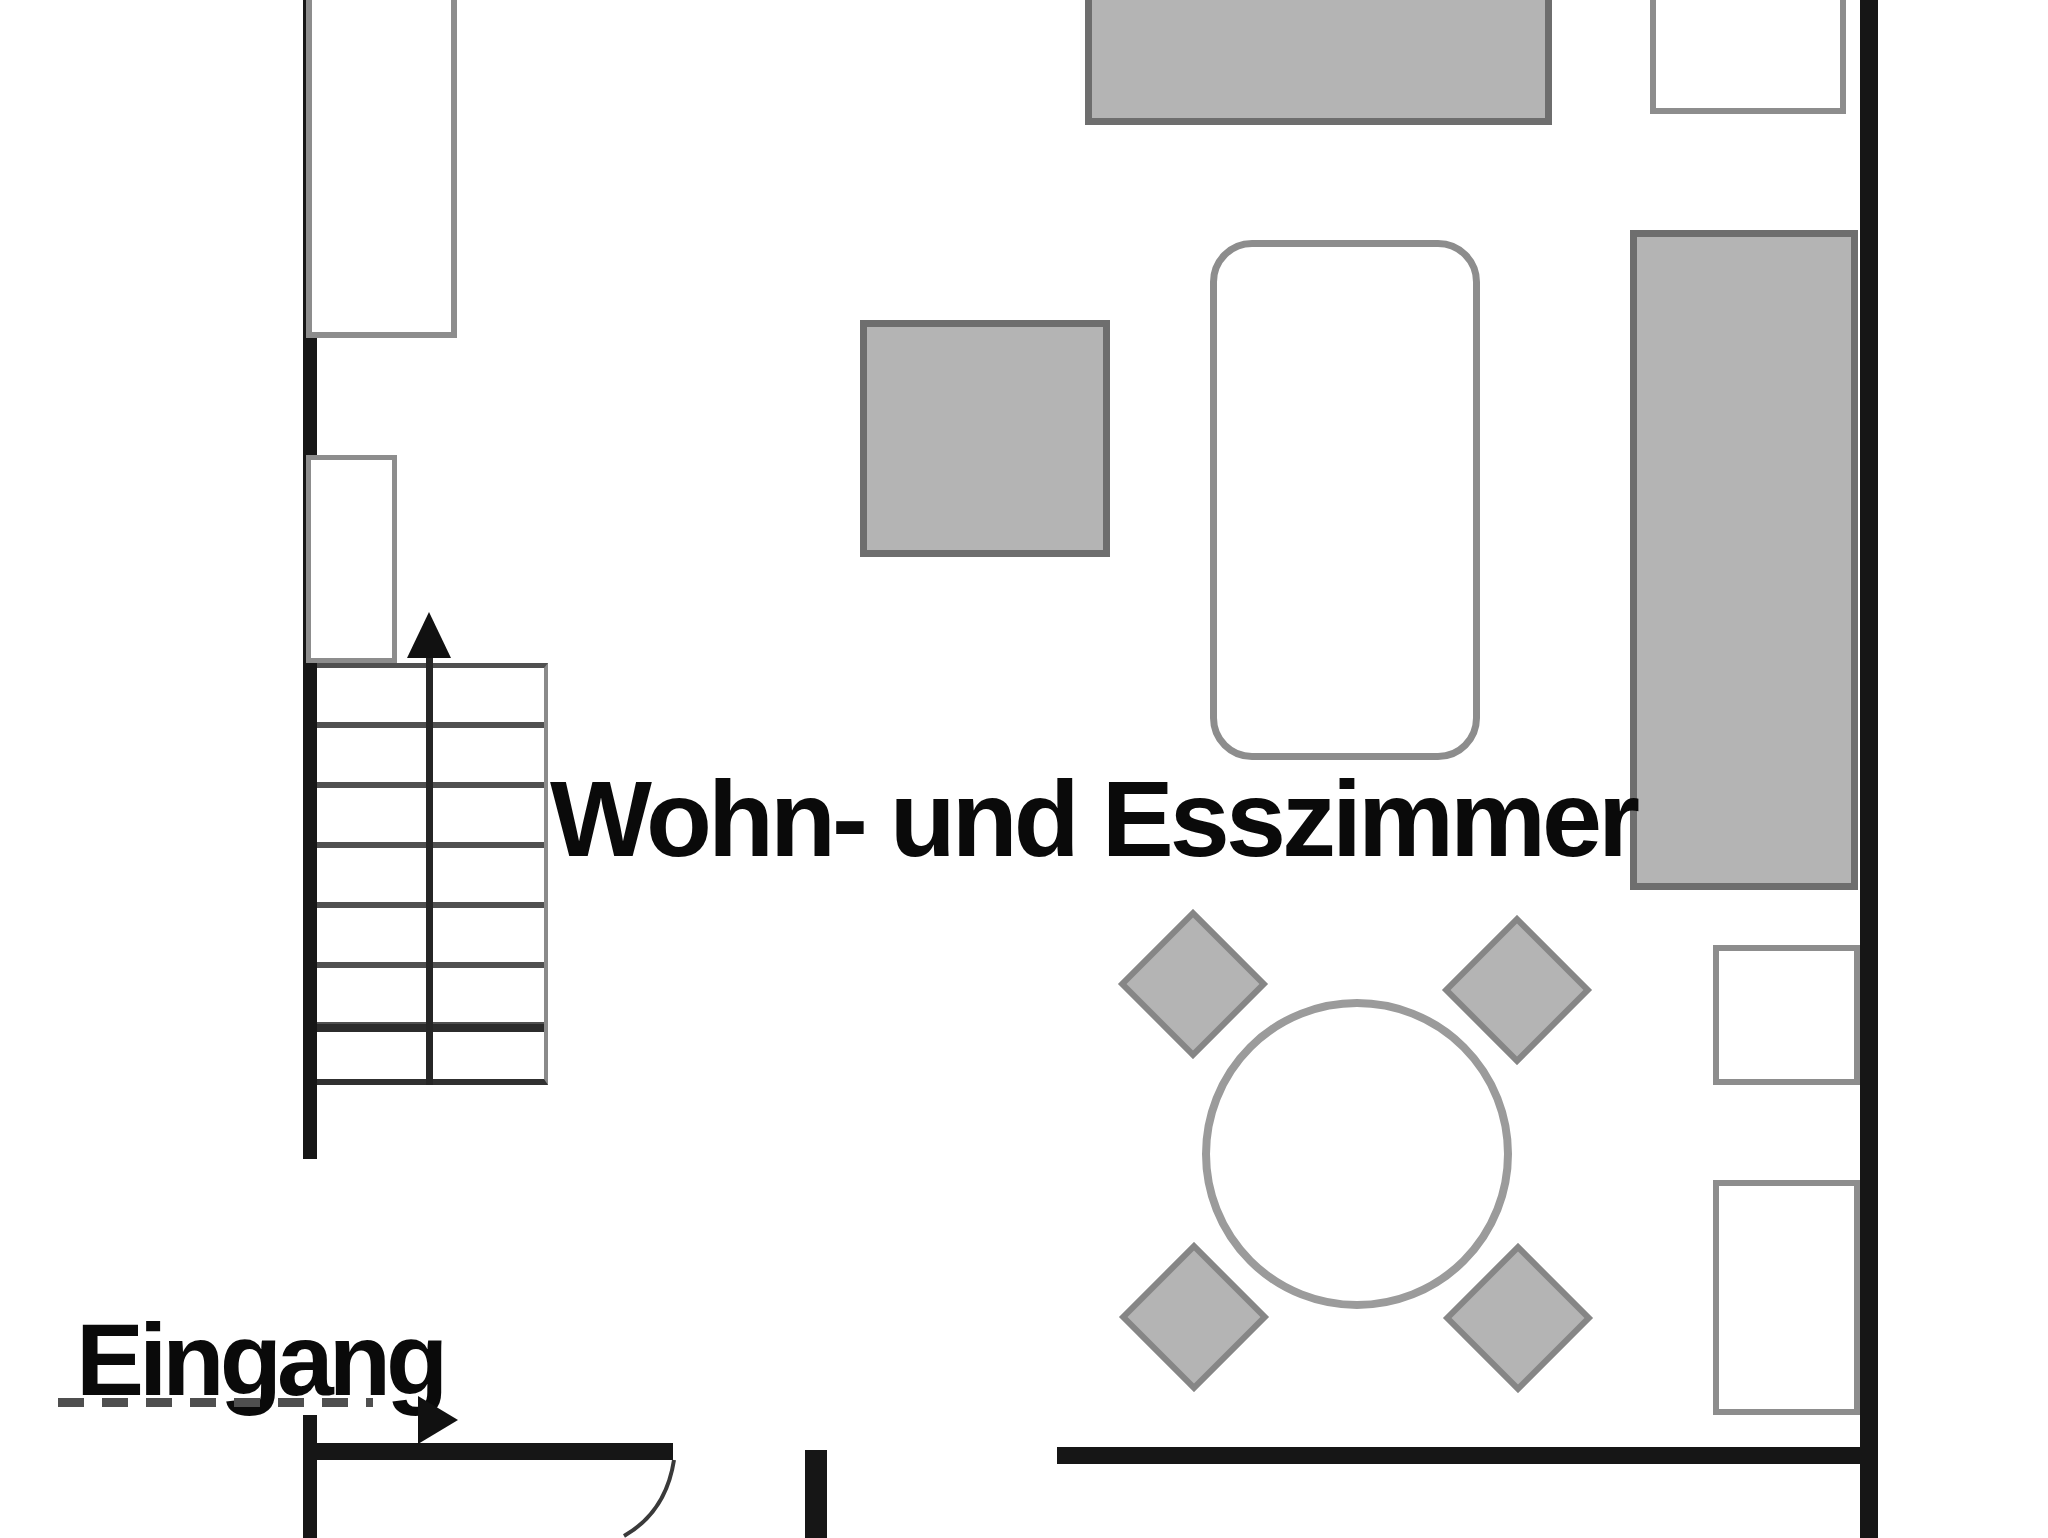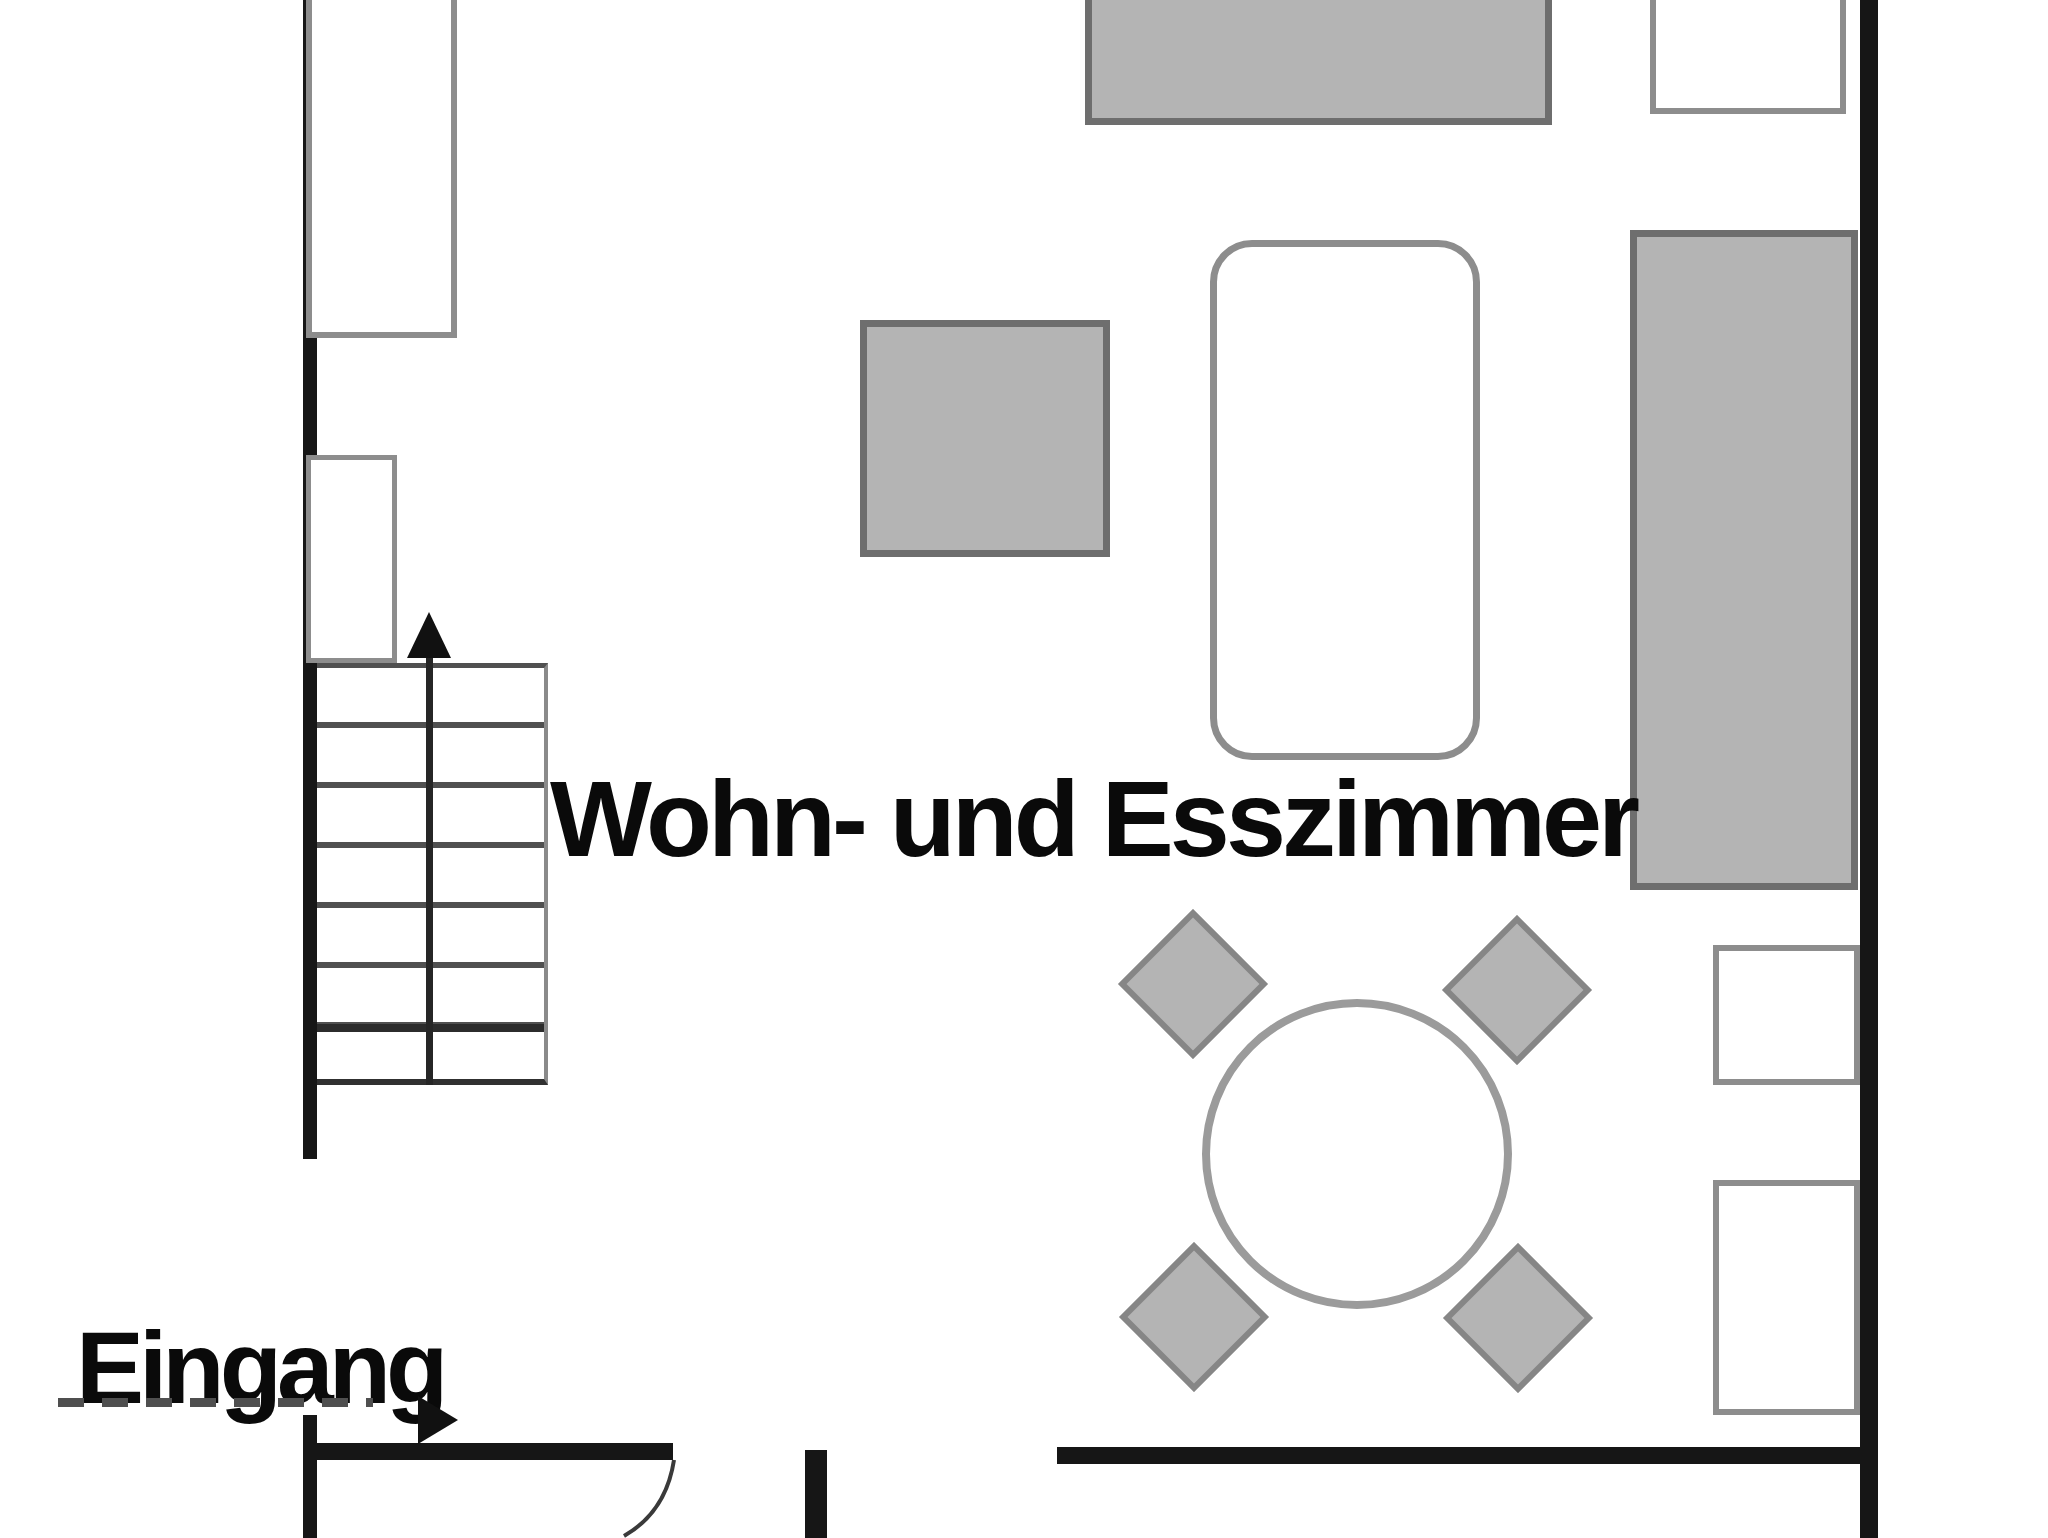--- a/index.html
+++ b/index.html
@@ -13,21 +13,21 @@
   }
   *{box-sizing:border-box;margin:0;padding:0;}
   html,body{width:2048px;height:1538px;background:var(--bg);overflow:hidden;}
   body{font-family:"Liberation Sans", sans-serif;position:relative;}
   .canvas{position:absolute;left:0;top:0;width:1628px;height:1538px;background:var(--bg);}
   .wall{position:absolute;background:var(--wall);}
   .furn{position:absolute;background:var(--furn-fill);border:7px solid var(--furn-border);}
   .outline{position:absolute;background:var(--bg);border:6px solid var(--outline-border);}
   .label{position:absolute;color:var(--text);font-weight:bold;white-space:nowrap;}
   .room-label{left:550px;top:756px;font-size:108px;letter-spacing:-4px;}
-  .entrance-label{left:76px;top:1302px;font-size:102px;letter-spacing:-5px;margin-top:8px;}
+  .entrance-label{left:76px;top:1302px;font-size:102px;letter-spacing:-5px;}
   
   .stairs{position:absolute;left:317px;top:663px;width:231px;height:422px;
     background:repeating-linear-gradient(180deg, transparent 0 54px, #505050 54px 60px);
     border-top:5px solid #505050;border-right:4px solid #8a8a8a;border-bottom:6px solid #303030;}
   .stairs-dark-tread{position:absolute;left:0;top:356px;width:100%;height:8px;background:#2c2c2c;}
   .stairs-arrow-shaft{position:absolute;left:426px;top:648px;width:7px;height:437px;background:#262626;}
   .tri-up{position:absolute;left:407px;top:612px;width:0;height:0;
     border-left:22px solid transparent;border-right:22px solid transparent;border-bottom:46px solid #111;}
   
   .table-round{position:absolute;left:1202px;top:999px;width:310px;height:310px;

